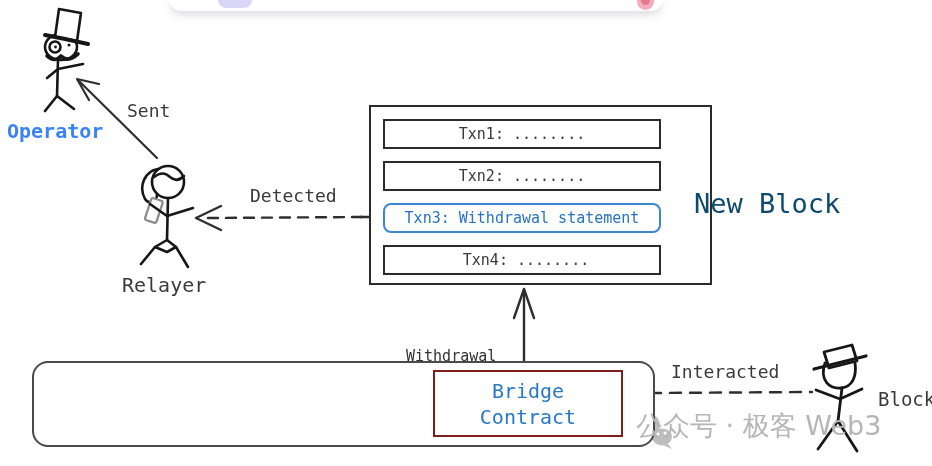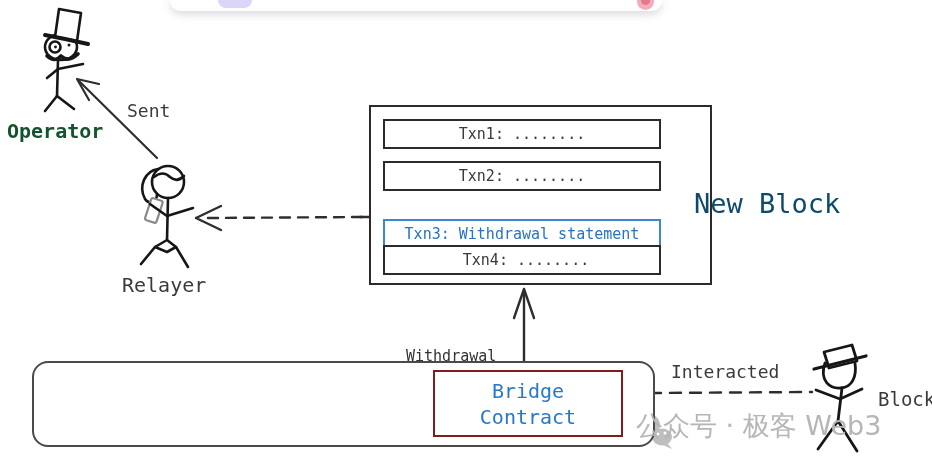--- a/index.html
+++ b/index.html
@@ -12,36 +12,36 @@
   .toppill{position:absolute;left:48px;top:0;width:34px;height:8px;background:#d9d6f7;
            border-radius:0 0 16px 16px;}
   .pinkbadge{position:absolute;right:8px;top:0;width:17px;height:10px;background:#f5abbc;
            border-radius:0 0 9px 9px;}
   .pinkbadge .inner{position:absolute;left:4px;top:0;width:9px;height:5px;background:#e2798f;
            border-radius:0 0 5px 5px;}
 
   svg.art{position:absolute;left:0;top:0;pointer-events:none;}
 
   .lbl{position:absolute;color:#3a3a3a;white-space:pre;}
-  .lbl-operator{left:7px;top:119px;font-size:20px;font-weight:bold;color:#14532d;}
+  .lbl-operator{left:7px;top:119px;font-size:20px;font-weight:bold;color:#3b82f6;}
   .lbl-sent{left:127px;top:100px;font-size:18px;}
   .lbl-relayer{left:122px;top:273px;font-size:20px;}
   .lbl-detected{left:250px;top:185px;font-size:18px;}
   .lbl-newblock{left:694px;top:188px;font-size:27px;color:#0c4a6e;}
   .lbl-withdrawal{left:406px;top:309px;font-size:15px;line-height:19px;color:#333;}
   .lbl-interacted{left:671px;top:361px;font-size:18px;}
   .lbl-user{left:878px;top:388px;font-size:19px;}
 
   
   .block{position:absolute;left:369px;top:105px;width:343px;height:180px;background:#fff;
          border:2.5px solid #2b2b2b;box-sizing:border-box;}
   .txn{position:absolute;left:12px;width:278px;height:30px;border:2px solid #2b2b2b;
        box-sizing:border-box;font-size:15px;line-height:26px;text-align:center;color:#3a3a3a;
        background:#fff;}
-  .txn0{top:12px;} .txn1{top:54px;} .txn2{top:112px;} .txn3{top:138px;padding-left:8px;}
+  .txn0{top:12px;} .txn1{top:54px;} .txn2{top:96px;border-radius:8px;} .txn3{top:138px;padding-left:8px;}
   .txn.highlight{border-color:#3c87d0;color:#2673c5;}
 
   
   .l2box{position:absolute;left:32px;top:361px;width:623px;height:86px;background:#fff;
          border:2px solid #4a4a4a;border-radius:16px;box-sizing:border-box;}
 
   .bridge{position:absolute;left:433px;top:370px;width:190px;height:67px;background:#fff;
           border:2px solid #7f1d1d;box-sizing:border-box;display:flex;flex-direction:column;
           align-items:center;justify-content:center;font-size:20px;line-height:26px;color:#2878c8;}
 
@@ -128,20 +128,21 @@
       <ellipse cx="662" cy="437" rx="10" ry="8.5" fill="#a9a9a9"></ellipse>
       <path d="M668,444 L672,449 L663,445 Z" fill="#a9a9a9"></path>
       <circle cx="658" cy="434" r="1.5" fill="#ffffff"></circle>
       <circle cx="665" cy="433" r="1.5" fill="#ffffff"></circle>
     </g>
   </svg>
 
   <div class="lbl lbl-operator">Operator</div>
   <div class="lbl lbl-sent">Sent</div>
   <div class="lbl lbl-relayer">Relayer</div>
+  <div class="lbl lbl-detected">Detected</div>
 
   <div class="block">
     <div class="txn txn0">Txn1: ........</div>
     <div class="txn txn1">Txn2: ........</div>
     <div class="txn txn2 highlight">Txn3: Withdrawal statement</div>
     <div class="txn txn3">Txn4: ........</div>
   </div>
   <div class="lbl lbl-newblock">New Block</div>
 
   <div class="lbl lbl-withdrawal">

